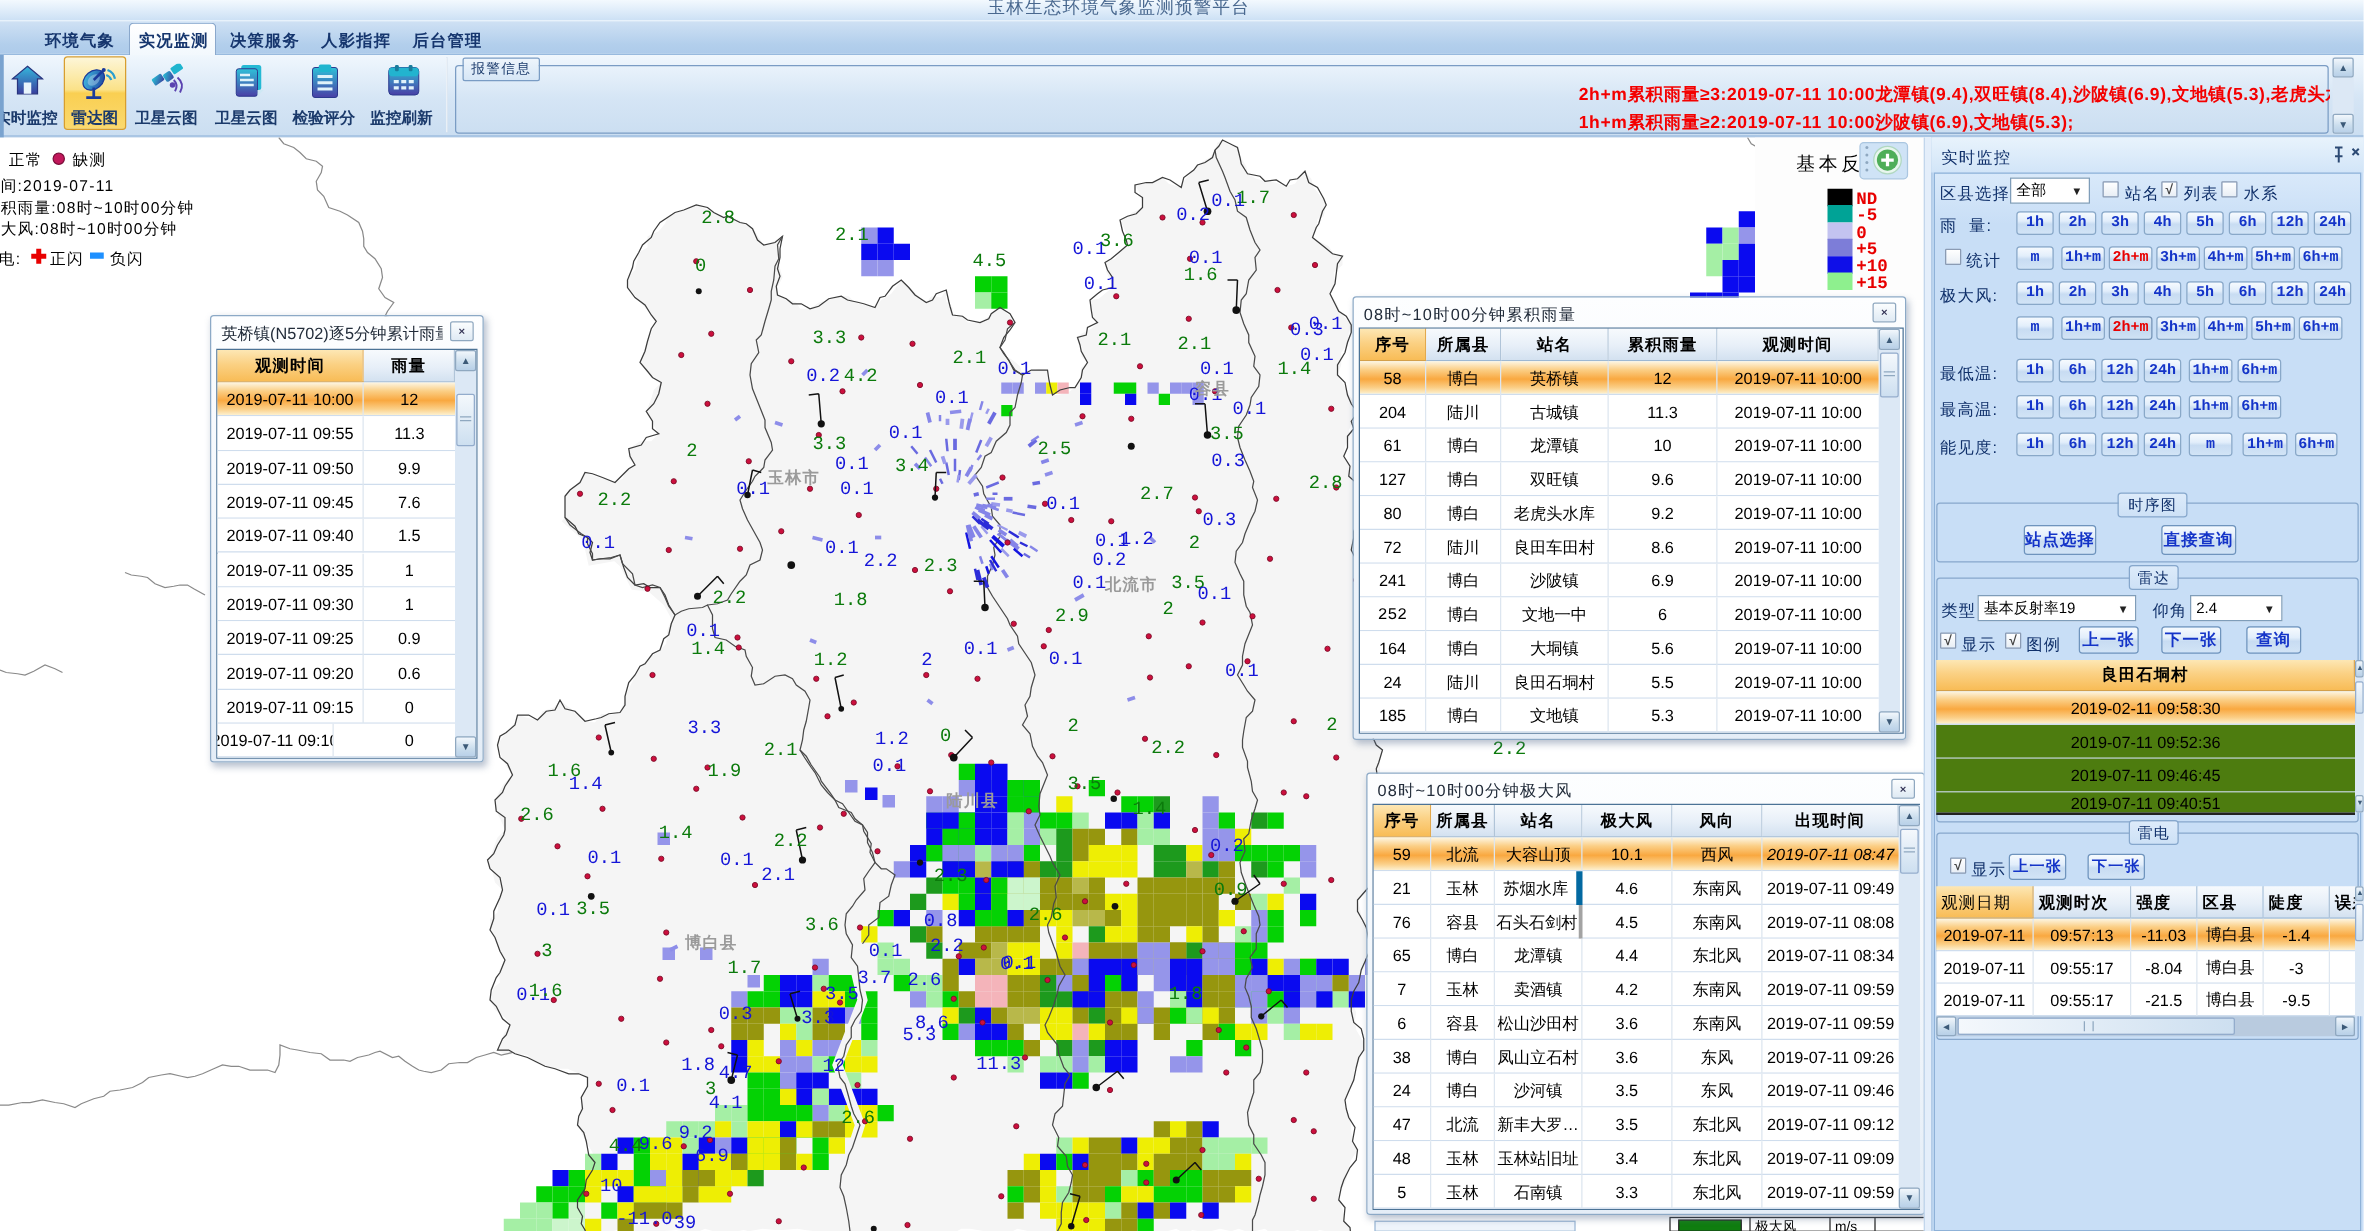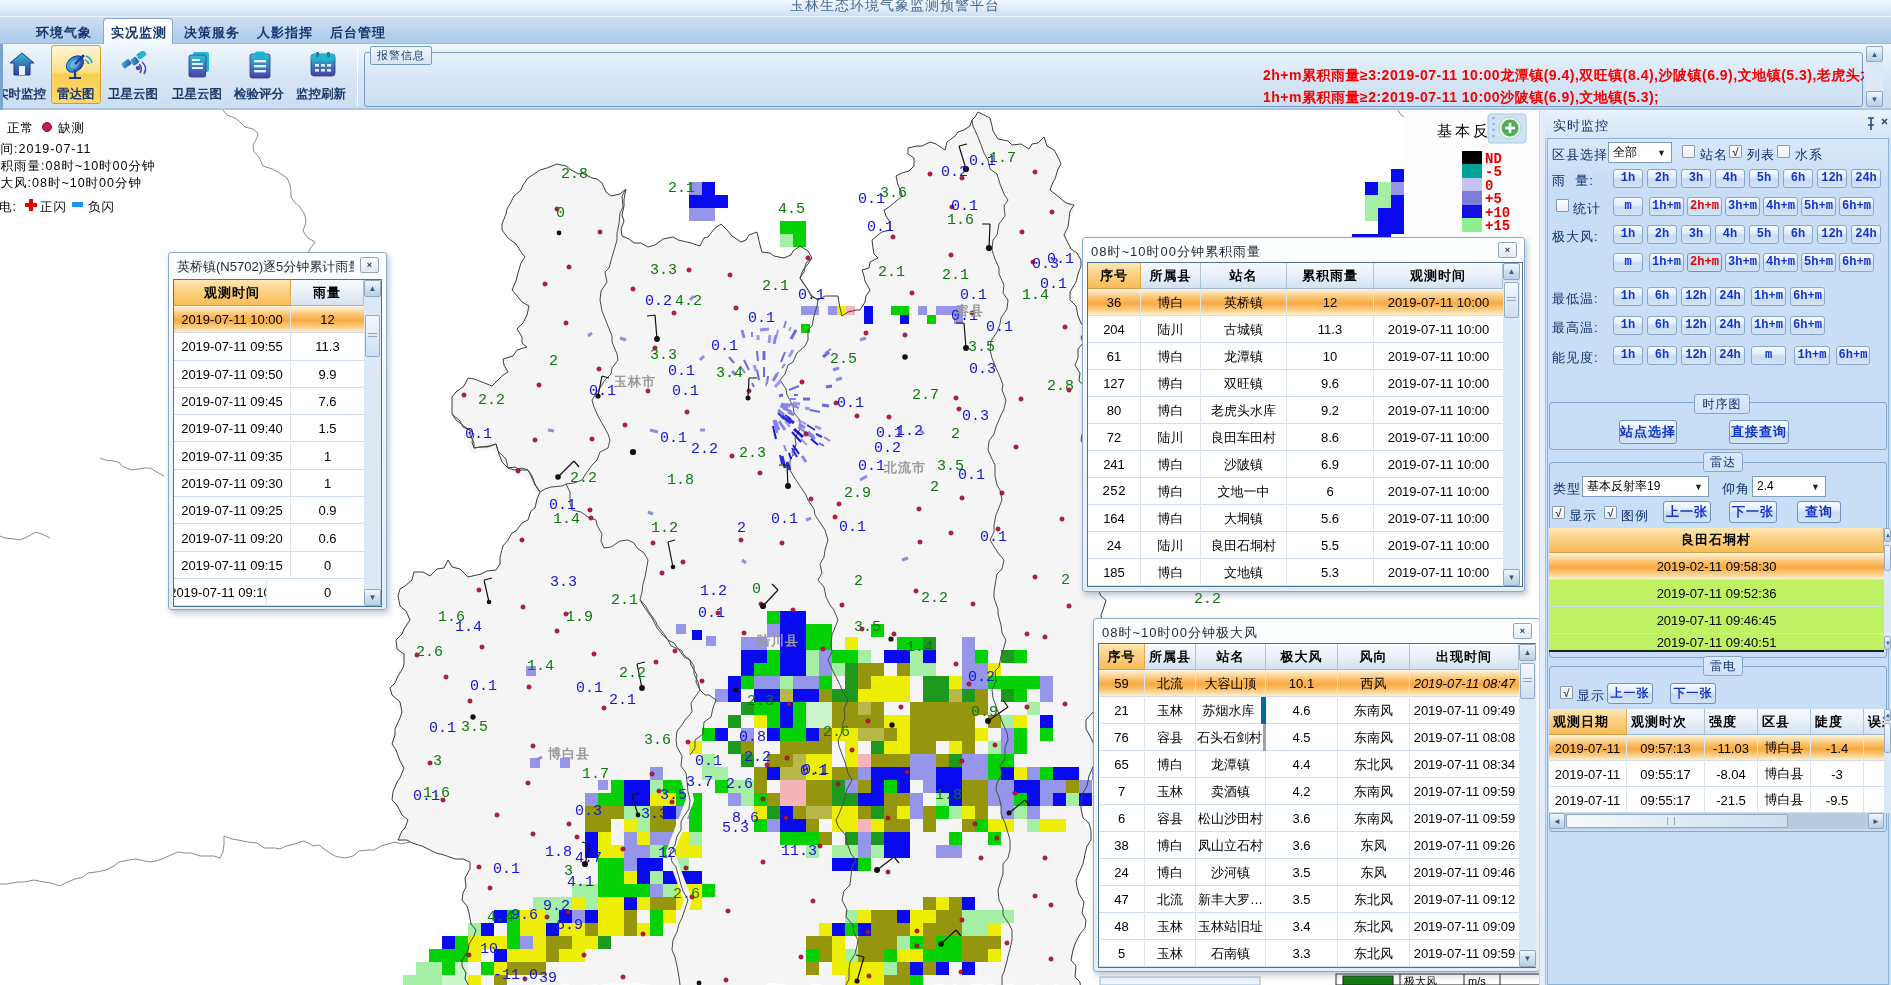--- a/index.html
+++ b/index.html
@@ -43,21 +43,21 @@
 .sl{font-size:13px;color:#10306a;white-space:nowrap;letter-spacing:1px}
 .hb{height:19px;background:linear-gradient(180deg,#f6fafe 0%,#e2eefb 40%,#c8dcf2 55%,#d2e4f6 100%);border:1px solid #89a8c8;border-radius:3px;color:#1434c8;font:bold 12px "Liberation Mono",monospace;text-align:center;line-height:16px}
 .hbp{background:linear-gradient(180deg,#dbe9f7 0%,#c2d8ef 50%,#cfe2f4 100%);border:1px solid #7593b5}
 .red{color:#e80000}
 .cb{width:13px;height:13px;background:linear-gradient(#fff,#e8eef5);border:1px solid #8b9bb3;border-radius:1px;font-size:11px;line-height:12px;text-align:center;color:#444;font-weight:bold}
 .sel{background:#fff;border:1px solid #7f9db9;font-size:12px;color:#000;line-height:19px;padding-left:4px;white-space:nowrap;overflow:hidden}
 .selarr{position:absolute;right:1px;top:1px;bottom:1px;width:17px;background:linear-gradient(#f2f7fc,#cadded);border-left:1px solid #aabccd;color:#333;font-size:8px;text-align:center}
 .grp{border:1px solid #86a7cc;border-radius:3px}
 .grplab{background:linear-gradient(#ddebfa,#cde1f6);border:1px solid #86a7cc;border-radius:3px;font-size:12px;color:#10306a;text-align:center;letter-spacing:1px}
 .btn2{background:linear-gradient(180deg,#f6fafe 0%,#e2eefb 40%,#c8dcf2 55%,#d2e4f6 100%);border:1px solid #6f94bd;border-radius:3px;color:#1434c8;font-size:13px;font-weight:bold;text-align:center;letter-spacing:1px}
-.srow{font-size:13px;color:#000;display:flex;align-items:center;justify-content:center;border-bottom:1px solid #cfdded;background:#bef264}
+.srow{font-size:13px;color:#000;display:flex;align-items:center;justify-content:center;border-bottom:1px solid #cfdded;background:#4d7c0f}
 .srow.hrow{background:linear-gradient(180deg,#fdf6e3 0%,#fbcf86 26%,#f9a840 55%,#fbd089 82%,#fdf0cf 100%)}
 </style></head>
 <body>
 <div class="abs" style=""></div>
 <div id="titlebar" class="abs"></div>
 <div id="titletxt" class="abs cjk">玉林生态环境气象监测预警平台</div>
 <div id="tabs" class="abs"></div>
 <div id="seltab" class="abs"></div>
 <div class="abs tab" style="left:36px">环境气象</div>
 <div class="abs tab" style="left:111px">实况监测</div>
@@ -1460,21 +1460,21 @@
 <div class="abs win" style="left:1082px;top:237px;width:443px;height:355px"></div>
 <div class="abs wtitle" style="left:1091px;top:243px;width:401px;letter-spacing:1px">08时~10时00分钟累积雨量</div>
 <div class="abs wclose" style="left:1498px;top:242px">×</div>
 <div class="abs tframe" style="left:1087px;top:262px;width:436px;height:325px"></div>
 <div class="abs th-or tc" style="left:1088px;top:263px;width:53px;height:26px;font-weight:bold;letter-spacing:1px">序号</div>
 <div class="abs th-blue tc" style="left:1141px;top:263px;width:60px;height:26px;font-weight:bold;letter-spacing:1px">所属县</div>
 <div class="abs th-blue tc" style="left:1201px;top:263px;width:86px;height:26px;font-weight:bold;letter-spacing:1px">站名</div>
 <div class="abs th-blue tc" style="left:1287px;top:263px;width:87px;height:26px;font-weight:bold;letter-spacing:1px">累积雨量</div>
 <div class="abs th-blue tc" style="left:1374px;top:263px;width:129px;height:26px;font-weight:bold;letter-spacing:1px">观测时间</div>
 <div class="abs trow hrow" style="left:1088px;top:289px;width:415px;height:27px;"></div>
-<div class="abs tc" style="left:1088px;top:289px;width:53px;height:27px;border-right:1px solid #dde6f0;">36</div>
+<div class="abs tc" style="left:1088px;top:289px;width:53px;height:27px;border-right:1px solid #dde6f0;">58</div>
 <div class="abs tc" style="left:1141px;top:289px;width:60px;height:27px;border-right:1px solid #dde6f0;">博白</div>
 <div class="abs tc" style="left:1201px;top:289px;width:86px;height:27px;border-right:1px solid #dde6f0;">英桥镇</div>
 <div class="abs tc" style="left:1287px;top:289px;width:87px;height:27px;border-right:1px solid #dde6f0;">12</div>
 <div class="abs tc" style="left:1374px;top:289px;width:129px;height:27px;">2019-07-11 10:00</div>
 <div class="abs trow" style="left:1088px;top:316px;width:415px;height:27px;background:#fff"></div>
 <div class="abs tc" style="left:1088px;top:316px;width:53px;height:27px;border-right:1px solid #dde6f0;">204</div>
 <div class="abs tc" style="left:1141px;top:316px;width:60px;height:27px;border-right:1px solid #dde6f0;">陆川</div>
 <div class="abs tc" style="left:1201px;top:316px;width:86px;height:27px;border-right:1px solid #dde6f0;">古城镇</div>
 <div class="abs tc" style="left:1287px;top:316px;width:87px;height:27px;border-right:1px solid #dde6f0;">11.3</div>
 <div class="abs tc" style="left:1374px;top:316px;width:129px;height:27px;">2019-07-11 10:00</div>
@@ -1728,21 +1728,21 @@
 <div class="abs sbv" style="left:1884px;top:528px;width:7px;height:122px"></div>
 <div class="abs sbtn" style="left:1884px;top:528px;width:7px;height:14px;font-size:6px;line-height:13px">▲</div>
 <div class="abs sbtn" style="left:1884px;top:636px;width:7px;height:14px;font-size:6px;line-height:13px">▼</div>
 <div class="abs sbthumbh" style="left:1884px;top:545px;width:7px;height:26px"></div>
 <div class="abs grp" style="left:1549px;top:666px;width:338px;height:166px"></div>
 <div class="abs grplab" style="left:1703px;top:656px;width:40px;height:20px;line-height:18px">雷电</div>
 <div class="abs cb" style="left:1560px;top:686px">√</div>
 <div class="abs sl" style="left:1577px;top:687px">显示</div>
 <div class="abs btn2" style="left:1607px;top:683px;width:46px;height:21px;line-height:19px;font-size:12px">上一张</div>
 <div class="abs btn2" style="left:1670px;top:683px;width:46px;height:21px;line-height:19px;font-size:12px">下一张</div>
-<div class="abs th-or tl" style="left:1549px;top:709px;width:78px;height:26px;font-weight:bold;letter-spacing:1px;padding-left:4px">观测日期</div>
+<div class="abs th-or tl" style="left:1549px;top:709px;width:78px;height:26px;font-weight:normal;letter-spacing:1px;padding-left:4px">观测日期</div>
 <div class="abs th-blue tl" style="left:1627px;top:709px;width:78px;height:26px;font-weight:bold;letter-spacing:1px;padding-left:4px">观测时次</div>
 <div class="abs th-blue tl" style="left:1705px;top:709px;width:53px;height:26px;font-weight:bold;letter-spacing:1px;padding-left:4px">强度</div>
 <div class="abs th-blue tl" style="left:1758px;top:709px;width:53px;height:26px;font-weight:bold;letter-spacing:1px;padding-left:4px">区县</div>
 <div class="abs th-blue tl" style="left:1811px;top:709px;width:53px;height:26px;font-weight:bold;letter-spacing:1px;padding-left:4px">陡度</div>
 <div class="abs th-blue tl" style="left:1864px;top:709px;width:21px;height:26px;font-weight:bold;letter-spacing:1px;padding-left:4px">误差</div>
 <div class="abs trow hrow" style="left:1549px;top:735px;width:335px;height:26px;"></div>
 <div class="abs tc" style="left:1549px;top:735px;width:78px;height:26px;border-right:1px solid #dde6f0;">2019-07-11</div>
 <div class="abs tc" style="left:1627px;top:735px;width:78px;height:26px;border-right:1px solid #dde6f0;">09:57:13</div>
 <div class="abs tc" style="left:1705px;top:735px;width:53px;height:26px;border-right:1px solid #dde6f0;">-11.03</div>
 <div class="abs tc" style="left:1758px;top:735px;width:53px;height:26px;border-right:1px solid #dde6f0;">博白县</div>

